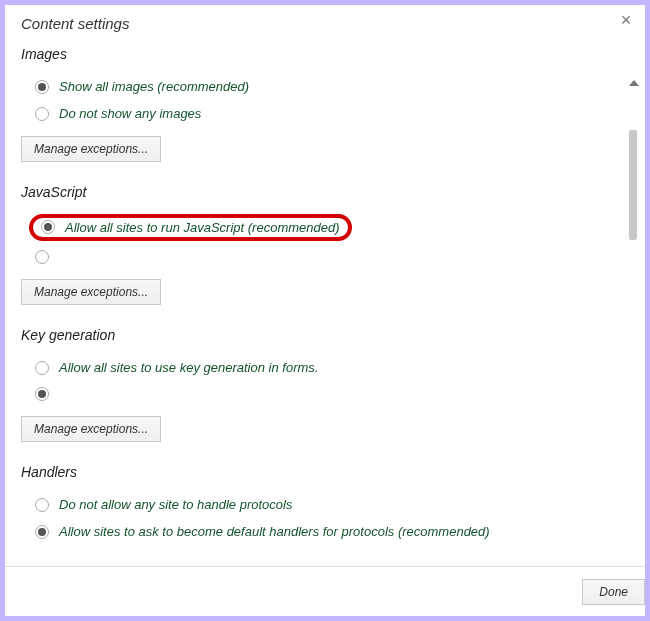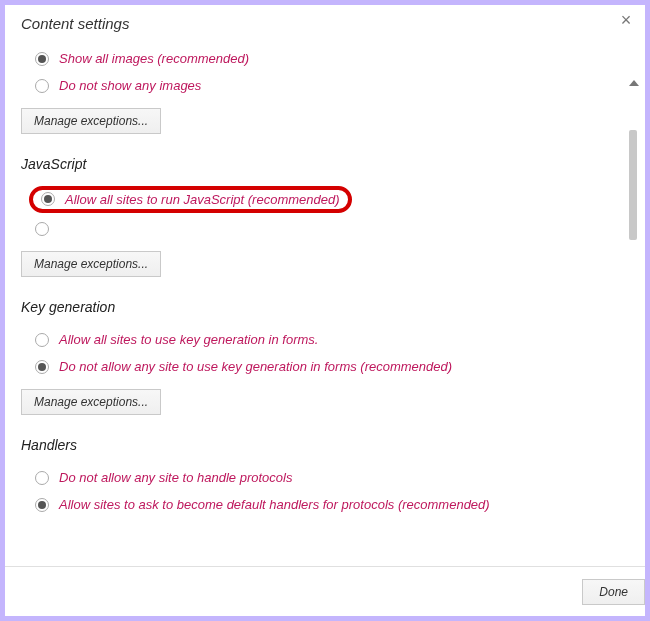--- a/index.html
+++ b/index.html
@@ -76,21 +76,21 @@
       content: "";
       position: absolute;
       top: 2px;
       left: 2px;
       width: 8px;
       height: 8px;
       background: #555;
       border-radius: 50%;
     }
     .radio-label {
-      color: #be185d;
+      color: #14532d;
     }
     .btn {
       display: inline-block;
       padding: 5px 12px;
       border: 1px solid #c9c9c9;
       background: linear-gradient(#f7f7f7,#efefef);
       font-size: 12px;
       color: #333;
       cursor: pointer;
       margin-top: 8px;
@@ -159,20 +159,21 @@
 
   <div class="header">
     <span class="header-title">Content settings</span>
     <span class="close">×</span>
   </div>
 
   <div class="content-wrap">
     <div class="content">
 
       <div class="section">
+        <div class="section-title">Images</div>
         <div class="radio-row">
           <span class="radio selected"></span>
           <span class="radio-label">Show all images (recommended)</span>
         </div>
         <div class="radio-row">
           <span class="radio"></span>
           <span class="radio-label">Do not show any images</span>
         </div>
         <span class="btn">Manage exceptions...</span>
       </div>
@@ -192,21 +193,20 @@
       </div>
 
       <div class="section">
         <div class="section-title">Key generation</div>
         <div class="radio-row">
           <span class="radio"></span>
           <span class="radio-label">Allow all sites to use key generation in forms.</span>
         </div>
         <div class="radio-row">
           <span class="radio selected"></span>
-          <span class="radio-label">Do not allow any site to use key generation in forms (recommended)</span>
         </div>
         <span class="btn">Manage exceptions...</span>
       </div>
 
       <div class="section">
         <div class="section-title">Handlers</div>
         <div class="radio-row">
           <span class="radio"></span>
           <span class="radio-label">Do not allow any site to handle protocols</span>
         </div>

